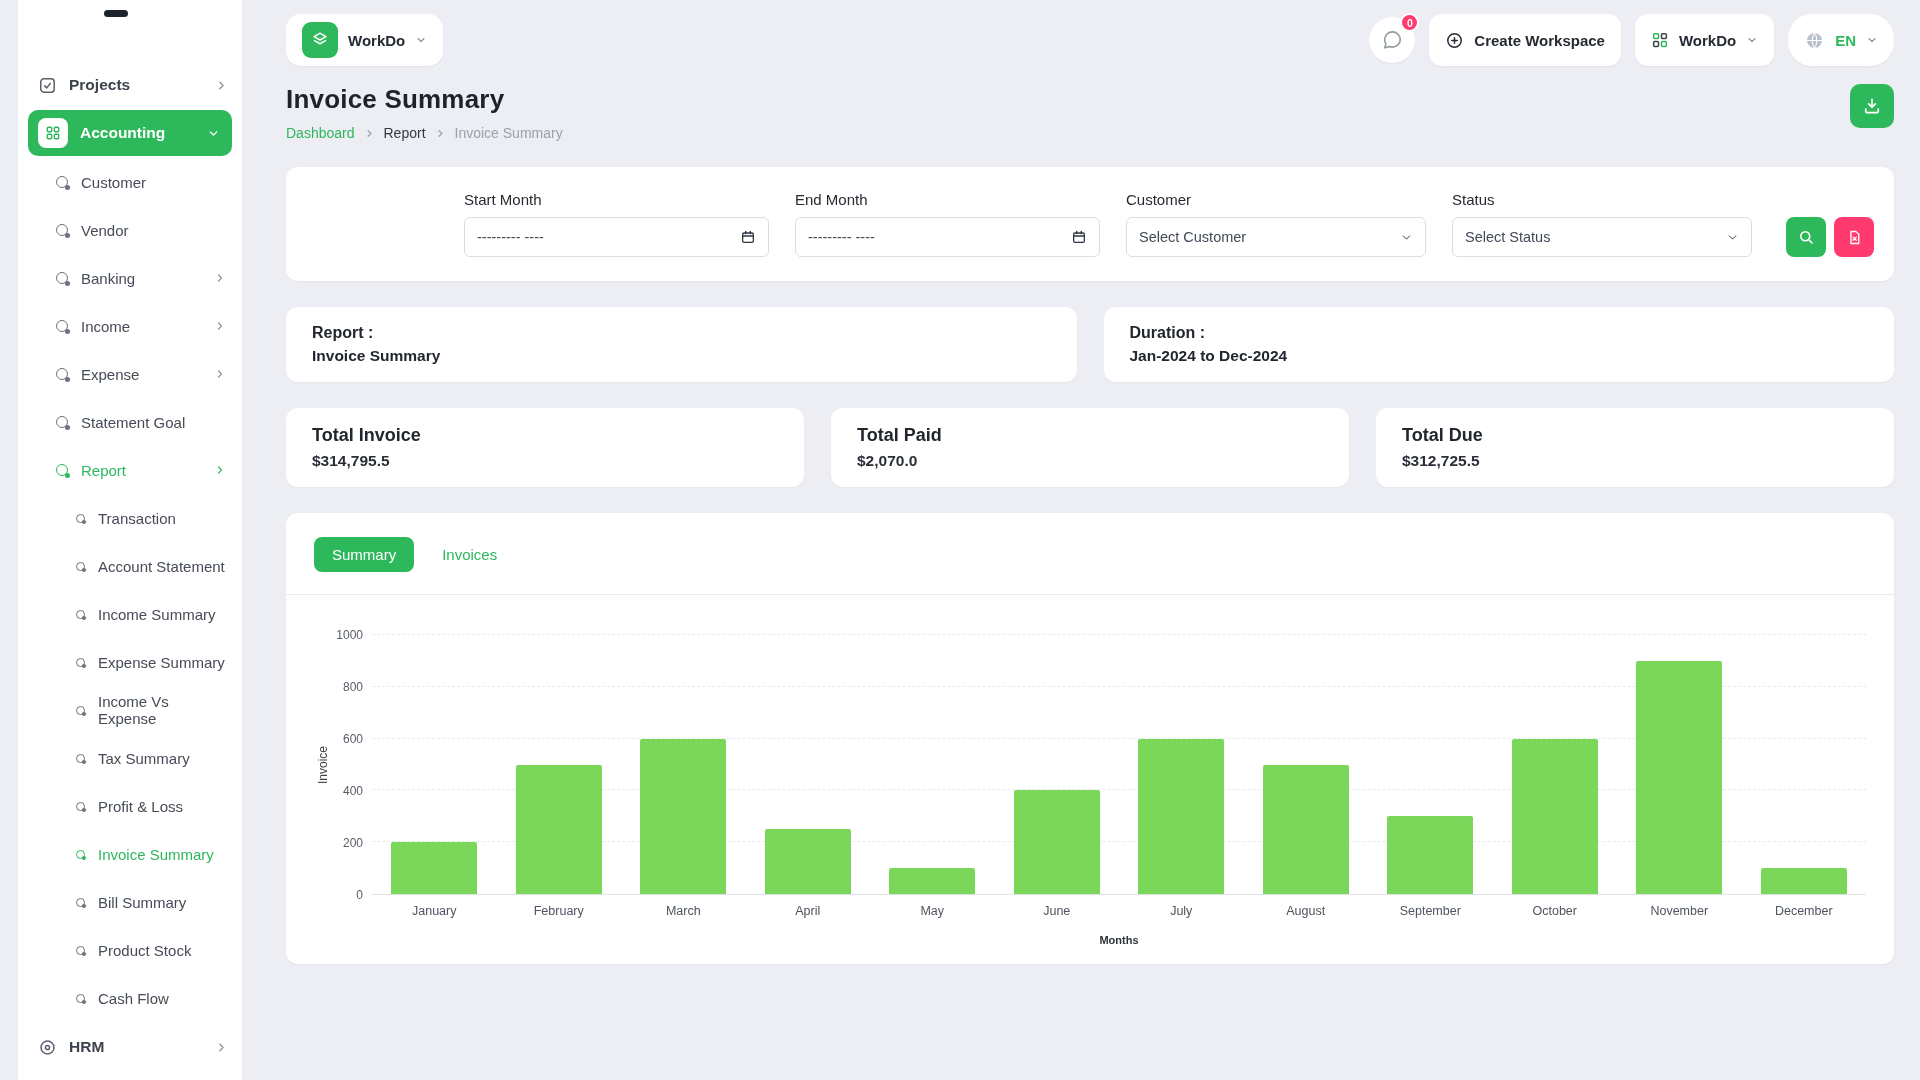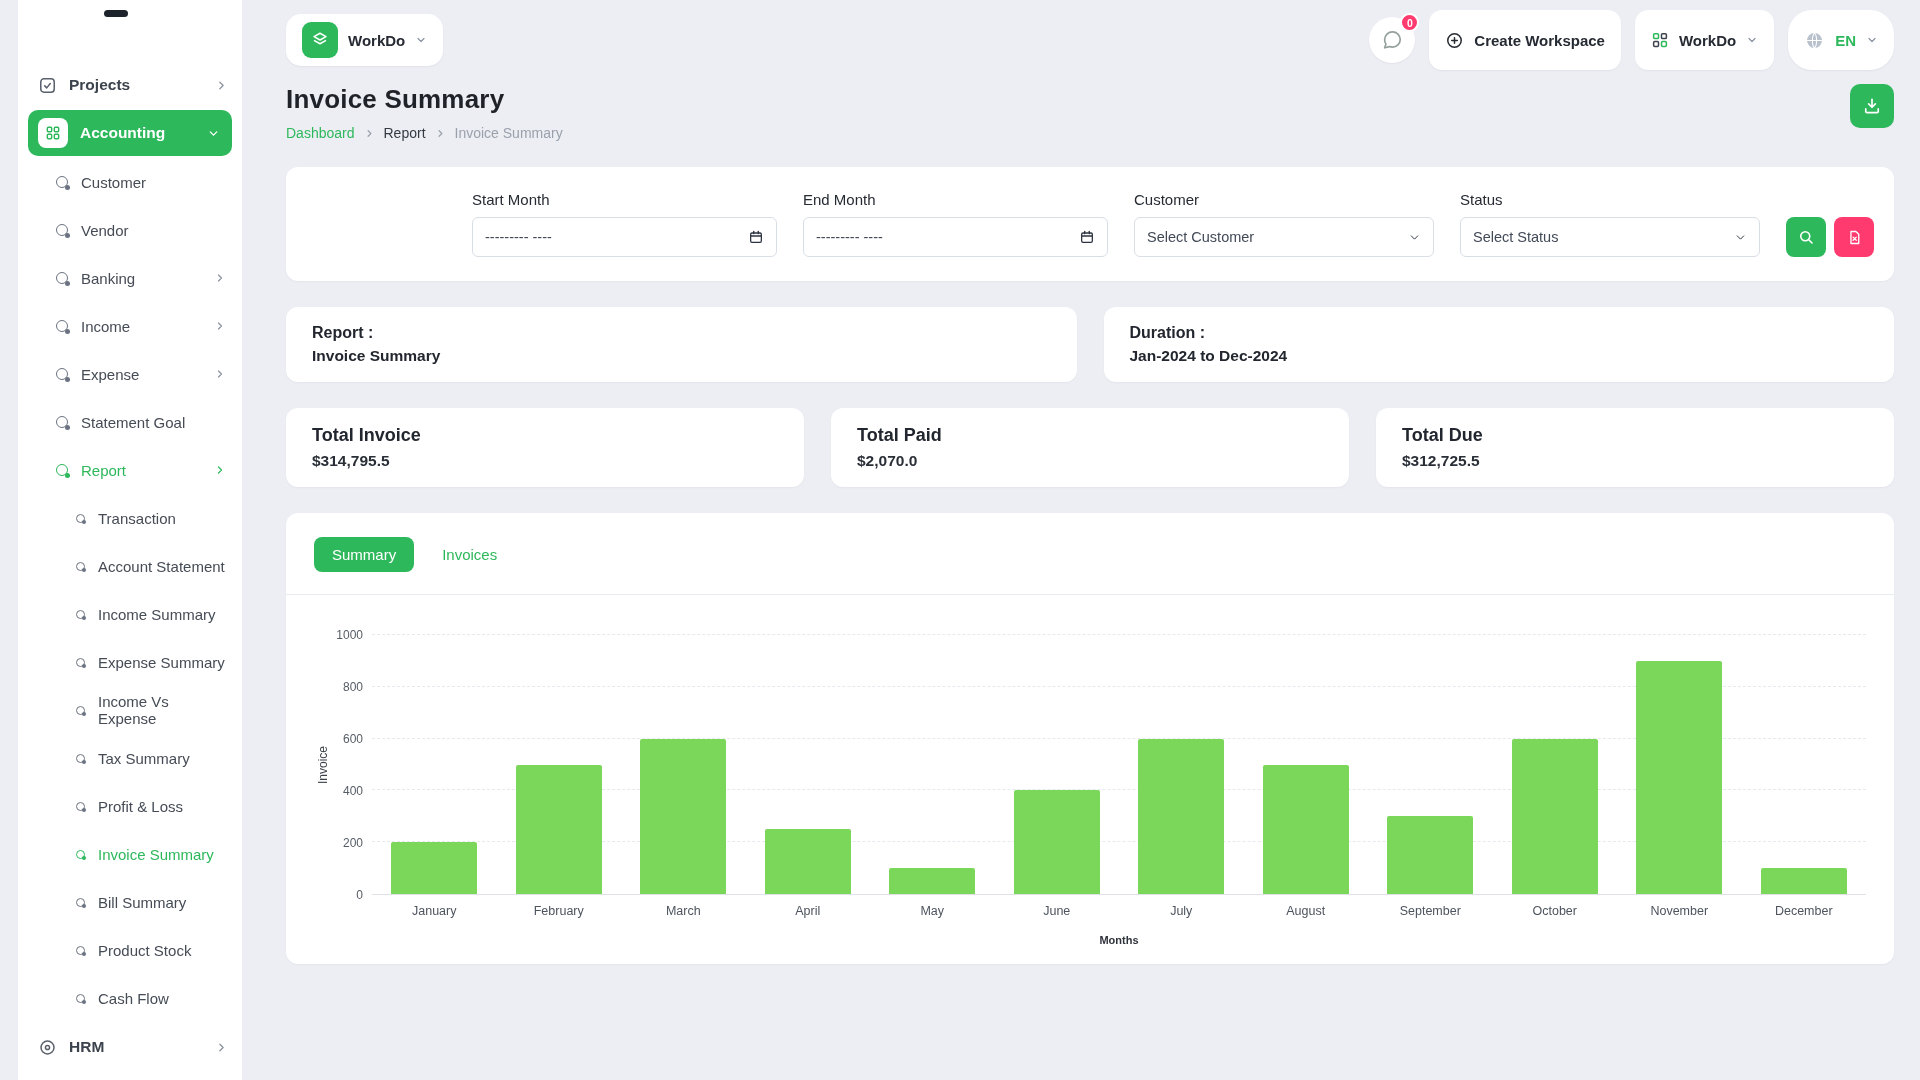--- a/index.html
+++ b/index.html
@@ -29,21 +29,21 @@
   .dot-ico::after { content:''; position:absolute; width:5px; height:5px; background:#6b7380;
     border-radius:50%; right:-3px; bottom:-3px; }
   .dot-sm { width:9px; height:9px; border-width:1.5px; }
   .dot-sm::after { width:4px; height:4px; right:-2px; bottom:-2px; }
   .dot-grn { border-color:var(--accent); } .dot-grn::after { background:var(--accent); }
 
   
   .content { margin-left:242px; padding:12px 26px 0 44px; }
 
   .topbar { display:flex; align-items:center; justify-content:space-between; height:56px; margin-bottom:16px; }
-  .pill { background:#fff; border-radius:13px; height:60px; display:flex; align-items:center; gap:10px;
+  .pill { background:#fff; border-radius:13px; height:52px; display:flex; align-items:center; gap:10px;
     padding:0 16px; font-size:15px; font-weight:600; color:#262b33; box-shadow:0 1px 2px rgba(16,24,40,.05); cursor:pointer; }
   .brand-pill { height:52px; border-radius:15px; }
   .brand-logo { width:36px; height:36px; border-radius:9px; background:var(--accent); display:flex;
     align-items:center; justify-content:center; color:#fff; }
   .top-right { display:flex; align-items:center; gap:14px; }
   .chat-btn { position:relative; width:46px; height:46px; border-radius:50%; background:#fff; display:flex;
     align-items:center; justify-content:center; color:#94a09b; box-shadow:0 1px 2px rgba(16,24,40,.05); cursor:pointer; }
   .badge { position:absolute; top:-4px; right:-4px; min-width:19px; height:19px; border-radius:10px;
     background:var(--danger); border:2px solid #fff; color:#fff; font-size:10.5px; font-weight:700;
     display:flex; align-items:center; justify-content:center; padding:0 3px; }
@@ -56,21 +56,21 @@
   .crumbs { display:flex; align-items:center; gap:9px; margin-top:10px; font-size:14px; }
   .crumb-link { color:var(--accent); cursor:pointer; }
   .crumb-mid { color:#343a43; cursor:pointer; }
   .crumb-cur { color:#9aa1ac; }
   .crumb-sep { color:#9aa1ac; display:flex; }
   .dl-btn { width:44px; height:44px; border-radius:10px; background:var(--accent); display:flex;
     align-items:center; justify-content:center; color:#fff; cursor:pointer; }
 
   .card { background:#fff; border-radius:12px; box-shadow:0 1px 2px rgba(16,24,40,.04); }
 
-  .filter-card { padding:24px 28px; margin-bottom:26px; }
+  .filter-card { padding:24px 20px; margin-bottom:26px; }
   .filter-row { display:flex; align-items:flex-end; gap:26px; }
   .filter-spacer { width:132px; flex:0 0 auto; }
   .f-label { font-size:15px; font-weight:500; color:#262b33; margin-bottom:9px; }
   .control { height:40px; border:1px solid #d9dee6; border-radius:6px; background:#fff; display:flex;
     align-items:center; justify-content:space-between; padding:0 12px; font-size:14.5px; color:#424957; cursor:pointer; }
   .w-date { width:305px; } .w-sel { width:300px; }
   .ctl-ico { color:#2c3340; display:flex; }
   .btns { margin-left:auto; display:flex; gap:8px; }
   .icon-btn { width:40px; height:40px; border-radius:8px; display:flex; align-items:center;
     justify-content:center; color:#fff; cursor:pointer; }

